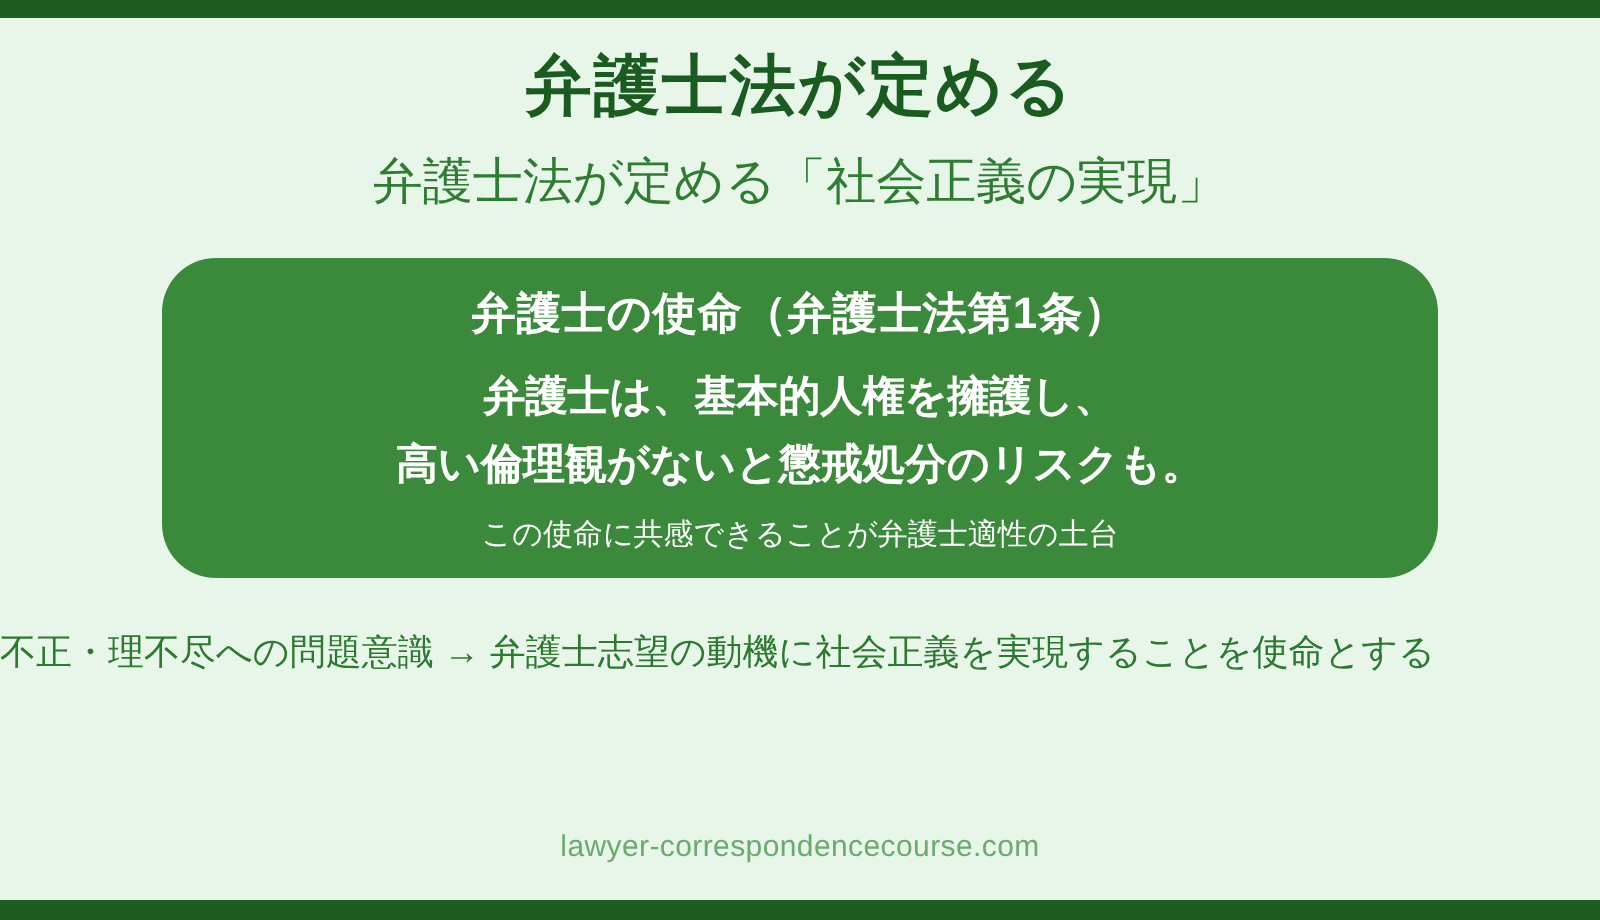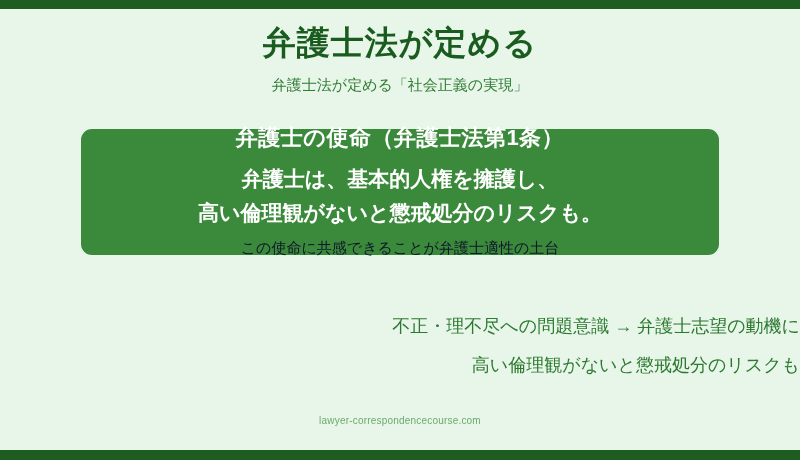--- a/index.html
+++ b/index.html
@@ -53,39 +53,38 @@
     letter-spacing: 1px;
     color: #1a5c1f;
     line-height: 1.25;
   }
   .page-subtitle {
     position: absolute;
     top: 74px;
     left: 0;
     width: 800px;
     text-align: center;
-    font-size: 15px;
+    font-size: 25px;
     font-weight: 400;
     color: #2f7d33;
     line-height: 1.4;
   }
   .mission-card {
     position: absolute;
     top: 129px;
     left: 81px;
     width: 638px;
-    height: 126px;
+    height: 160px;
     background: #3b8a3b;
-    border-radius: 11px;
+    border-radius: 27px;
     box-sizing: border-box;
     padding: 14px 24px 16px 24px;
     display: flex;
     flex-direction: column;
     align-items: center;
-    justify-content: center;
   }
   .card-title {
     font-size: 22px;
     font-weight: 700;
     color: #ffffff;
     text-align: center;
     letter-spacing: 0.5px;
     line-height: 1.3;
     margin-bottom: 10px;
   }
@@ -93,51 +92,51 @@
     font-size: 21px;
     font-weight: 700;
     color: #ffffff;
     text-align: center;
     line-height: 1.62;
   }
   .card-note {
     margin-top: 7px;
     font-size: 15px;
     font-weight: 400;
-    color: #0f172a;
+    color: #ffffff;
     text-align: center;
     line-height: 1.4;
   }
   .points {
     position: absolute;
     top: 314px;
     left: 0;
     width: 800px;
     display: flex;
-    flex-direction: column;
-    align-items: flex-end;
+    flex-direction: row;
+    align-items: flex-start;
   }
   .point-line {
     font-size: 18px;
     font-weight: 400;
     color: #2c7a30;
     text-align: center;
     line-height: 1.35;
     margin-bottom: 15px;
   }
   .point-line:last-child {
     margin-bottom: 0;
   }
   .footer-url {
     position: absolute;
     top: 415px;
     left: 0;
     width: 800px;
     text-align: center;
-    font-size: 10px;
+    font-size: 15px;
     font-weight: 400;
     color: #6aab6e;
     letter-spacing: 0.2px;
   }
 </style>
 </head>
 <body>
 
 <div class="slide">
 
@@ -149,20 +148,20 @@
 
   <div class="mission-card">
     <div class="card-title">弁護士の使命（弁護士法第1条）</div>
     <div class="card-line">弁護士は、基本的人権を擁護し、</div>
     <div class="card-line">高い倫理観がないと懲戒処分のリスクも。</div>
     <div class="card-note">この使命に共感できることが弁護士適性の土台</div>
   </div>
 
   <div class="points">
     <div class="point-line">不正・理不尽への問題意識 → 弁護士志望の動機に</div>
-    <div class="point-line">高い倫理観がないと懲戒処分のリスクも</div>
+    <div class="point-line">社会正義を実現することを使命とする</div>
   </div>
 
   <div class="footer-url">lawyer-correspondencecourse.com</div>
 
   <div class="bar-bottom"></div>
 
 </div>
 
 </body></html>

